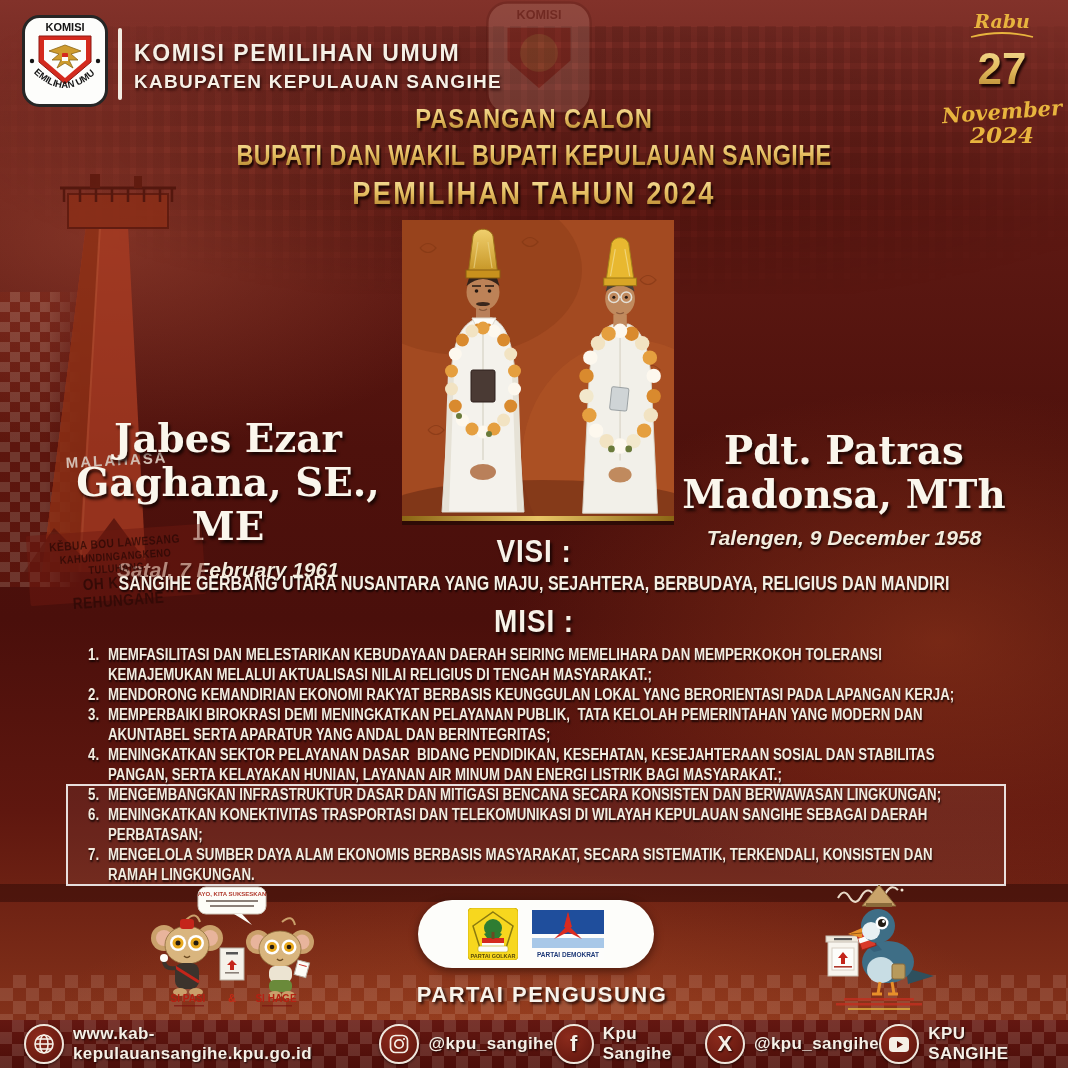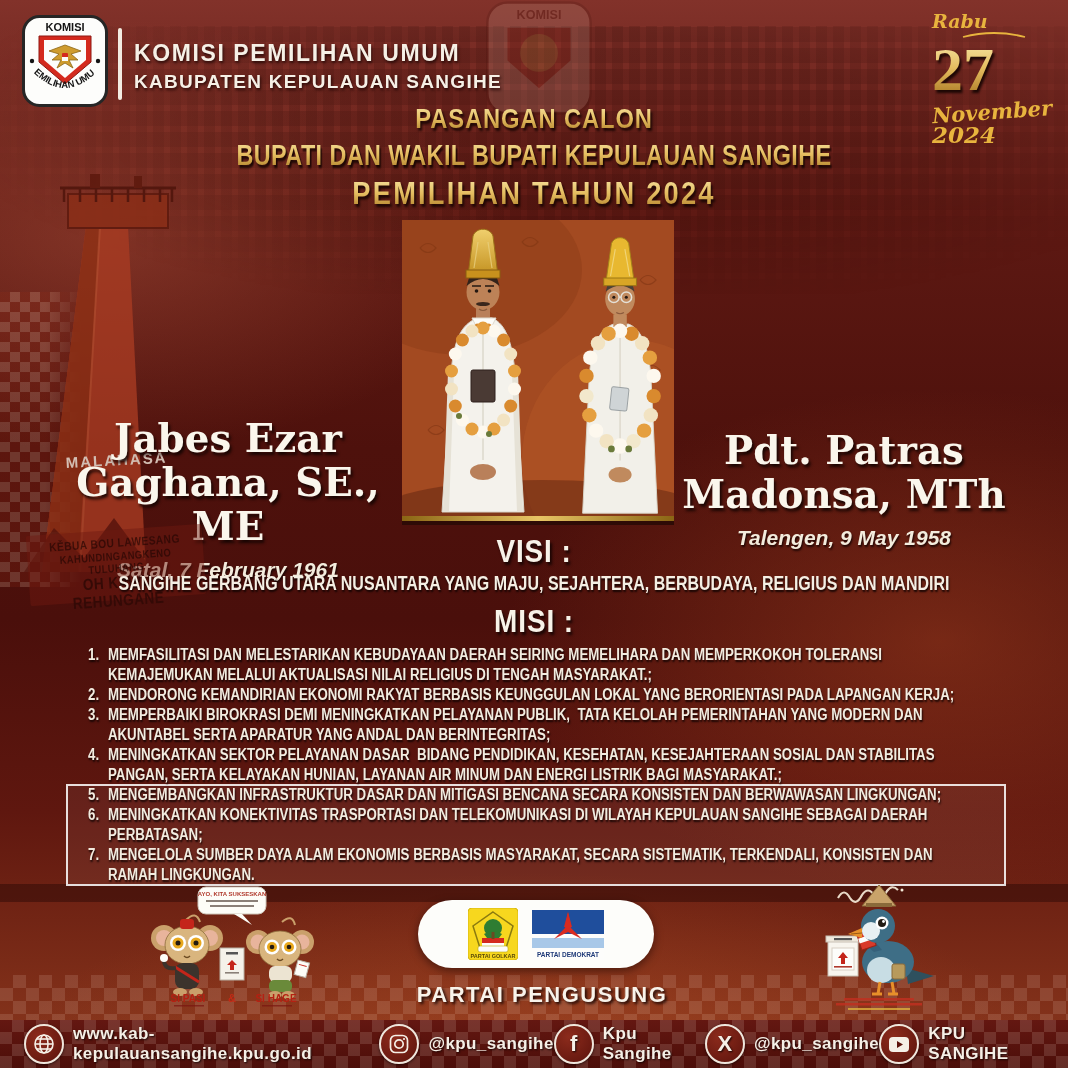--- a/index.html
+++ b/index.html
@@ -24,27 +24,27 @@
     background:repeating-conic-gradient(rgba(235,190,165,.55) 0 25%, rgba(150,45,22,.5) 0 50%) 0 0/20px 20px;
     -webkit-mask-image:linear-gradient(90deg,#000 55%,transparent);mask-image:linear-gradient(90deg,#000 55%,transparent);}
   .dark-strip{left:0;right:0;top:884px;height:18px;background:rgba(38,6,4,.45);}
   .seal-watermark{left:463px;top:0;width:152px;height:116px;opacity:.17;}
   
   .kpu-logo{left:22px;top:15px;width:86px;height:92px;}
   .hdr-divider{left:118px;top:28px;width:4px;height:72px;background:#f3ece2;border-radius:2px;}
   .org{left:134px;top:40px;color:#f6f0e6;text-shadow:1px 2px 3px rgba(25,4,2,.8);}
   .org .l1{font-size:23px;font-weight:bold;letter-spacing:1.6px;}
   .org .l2{font-size:19px;letter-spacing:1.3px;margin-top:4px;font-weight:bold;}
-  .datebox{right:12px;top:10px;width:124px;color:#e8b43e;}
+  .datebox{right:4px;top:10px;width:124px;text-align:center;color:#e8b43e;}
   .datebox .day{font-family:"DejaVu Serif",serif;font-style:italic;font-weight:bold;font-size:19px;}
   .datebox svg{display:block;margin:0 auto;}
   .goldtxt{background:linear-gradient(180deg,#f7e6a6 0%,#e5bd60 48%,#a87722 100%);
     -webkit-background-clip:text;background-clip:text;color:transparent;-webkit-text-fill-color:transparent;
     filter:drop-shadow(2px 3px 1px rgba(22,4,2,.9));}
-  .datebox .num{font-family:Liberation Serif, serif;font-weight:bold;font-size:62px;line-height:58px;display:inline-block;}
+  .datebox .num{font-family:Liberation Sans, sans-serif;font-weight:bold;font-size:44px;line-height:58px;display:inline-block;}
   .datebox .month{font-family:"DejaVu Serif",serif;font-style:italic;font-weight:bold;font-size:21px;transform:rotate(-4deg);margin-top:1px;}
   .datebox .year{font-family:"DejaVu Serif",serif;font-style:italic;font-weight:bold;font-size:23px;line-height:22px;}
   
   .title{left:0;right:0;top:104px;text-align:center;}
   .title div{font-weight:bold;}
   .title .t1{font-size:27px;letter-spacing:1px;transform:scaleX(.88);}
   .title .t2{font-size:30px;letter-spacing:.5px;transform:scaleX(.78);margin-top:3px;}
   .title .t3{font-size:31px;letter-spacing:2.5px;transform:scaleX(.88);margin-top:4px;}
   
   .photo{left:402px;top:220px;width:272px;height:305px;}
@@ -293,21 +293,21 @@
   </svg>
 
   <div class="abs nameblock nb-left">
     <div class="nm">Jabes Ezar</div>
     <div class="nm">Gaghana, SE., ME</div>
     <div class="birth">Satal, 7 February 1961</div>
   </div>
   <div class="abs nameblock nb-right">
     <div class="nm">Pdt. Patras</div>
     <div class="nm">Madonsa, MTh</div>
-    <div class="birth">Talengen, 9 May 1958</div>
+    <div class="birth">Talengen, 9 December 1958</div>
   </div>
 
   <div class="abs plaque">
     <div class="p1">KĚBUA BOU LAWESANG</div>
     <div class="p2">KAHUNDINGANGKENO TULUHANG</div>
     <div class="p3">OH KAWU REHUNGANE</div>
   </div>
 
   <div class="abs sechead" style="top:534px;">VISI :</div>
   <div class="abs visi-text">SANGIHE GERBANG UTARA NUSANTARA YANG MAJU, SEJAHTERA, BERBUDAYA, RELIGIUS DAN MANDIRI</div>

